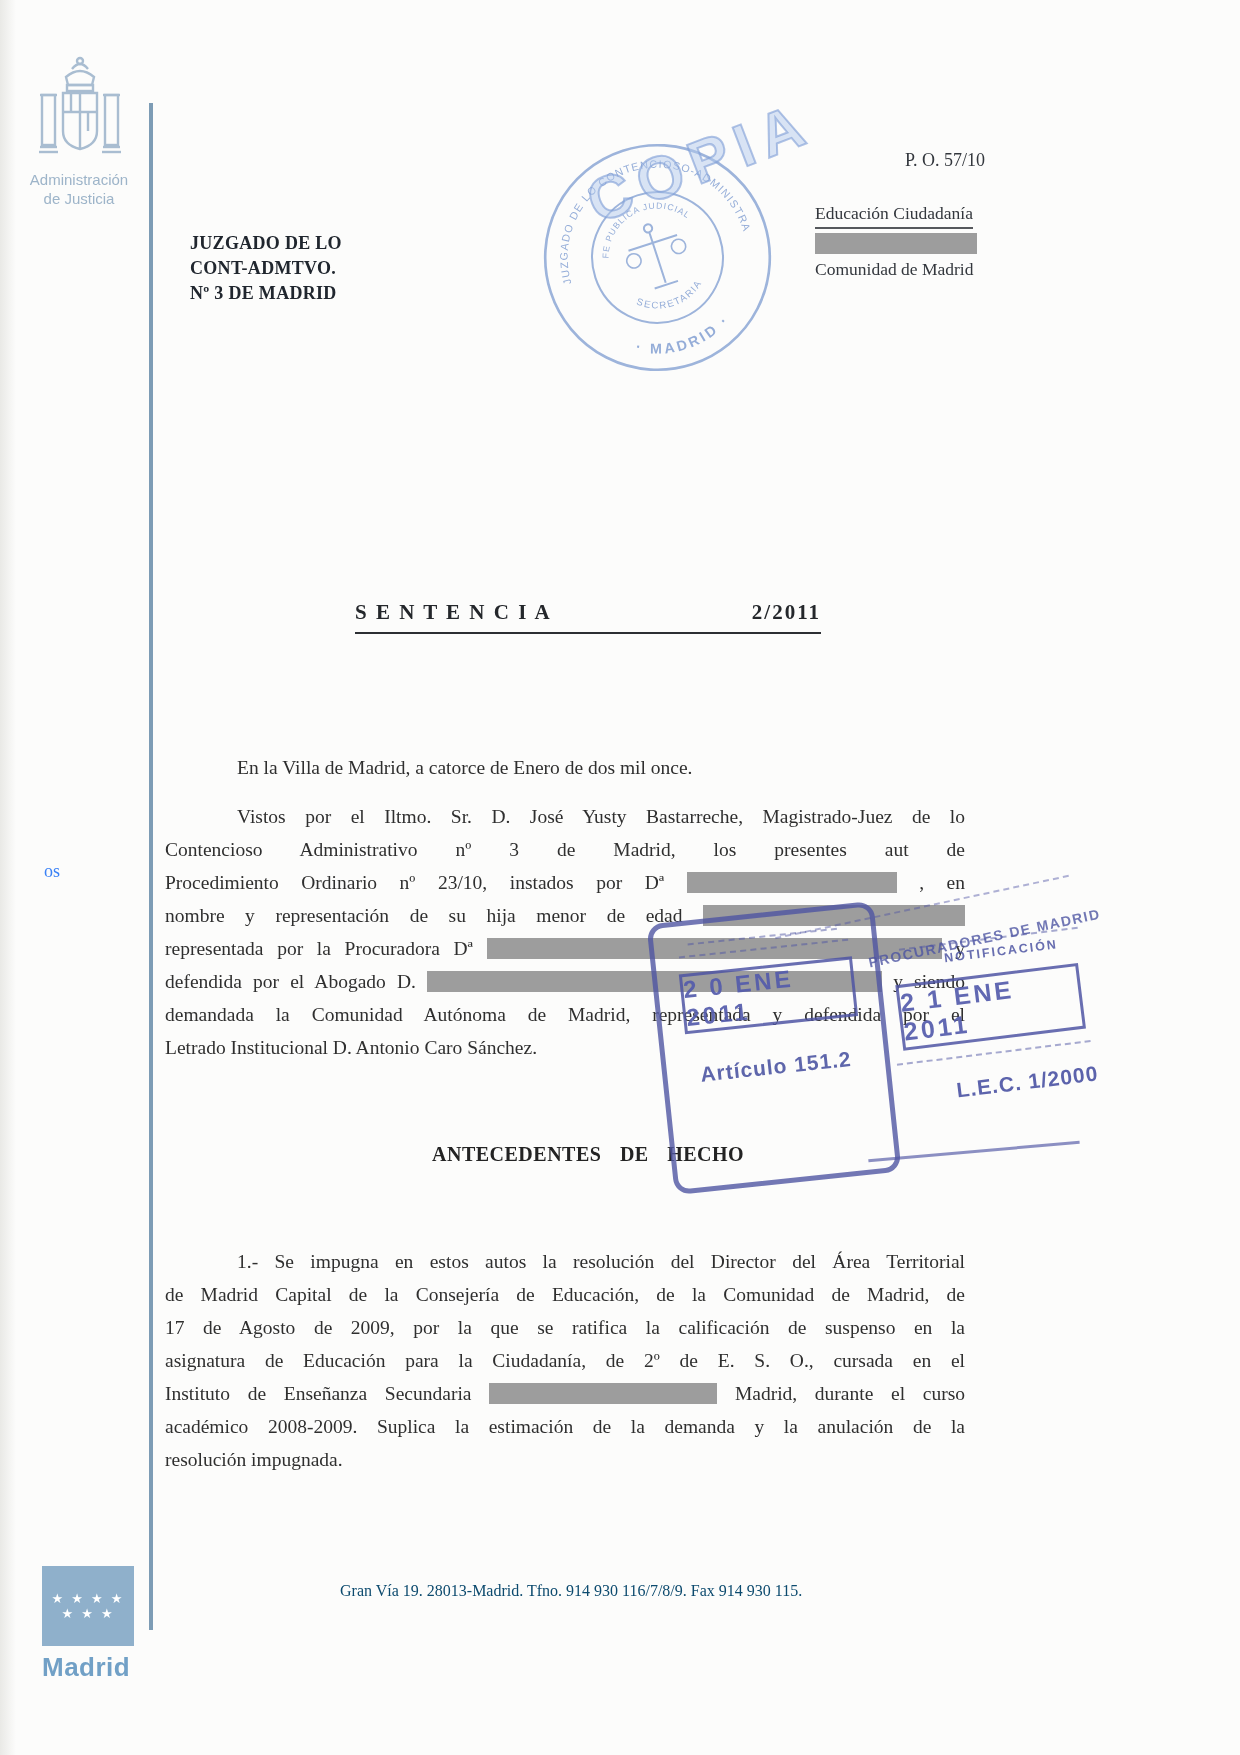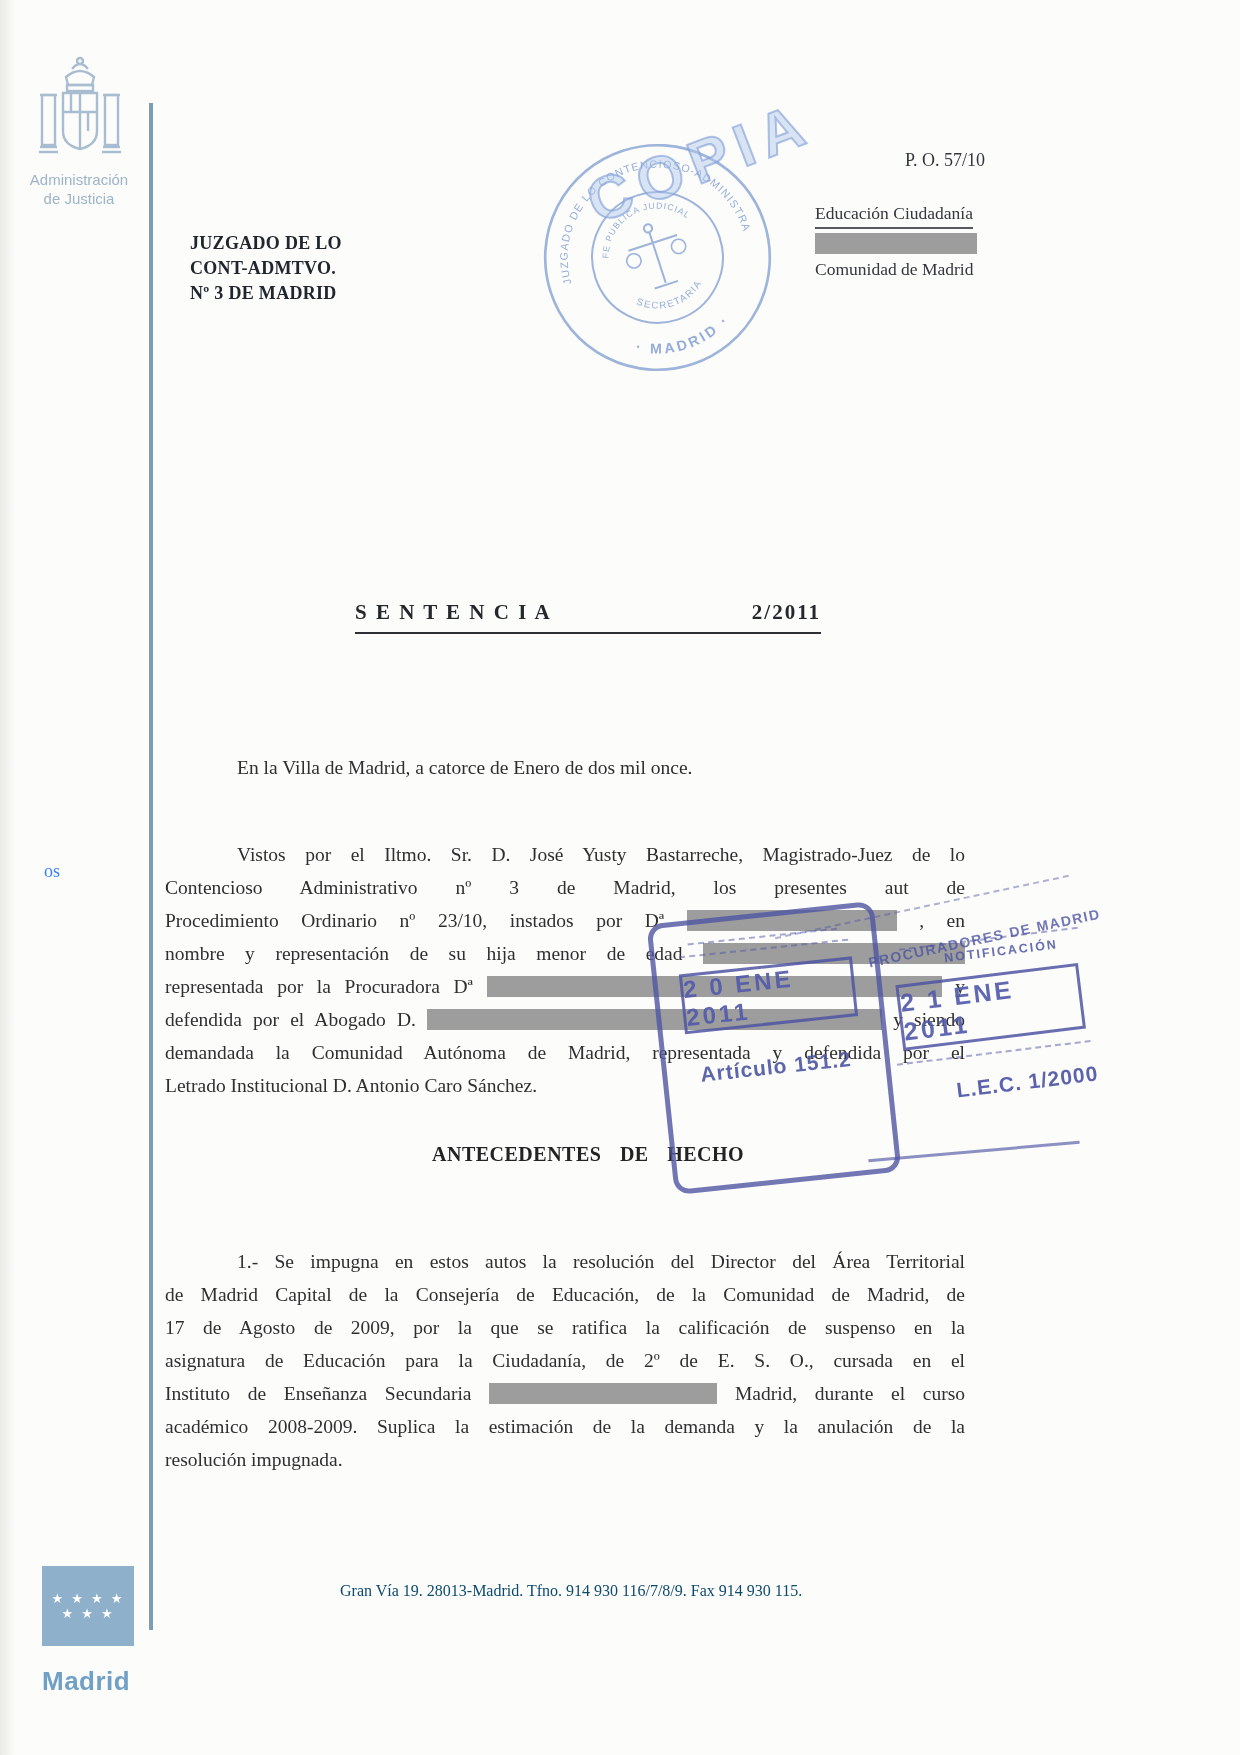--- a/index.html
+++ b/index.html
@@ -31,21 +31,21 @@
   .authority{margin-top:5px;}
   
   .sent-title{position:absolute;left:355px;top:600px;width:466px;display:flex;
     justify-content:space-between;align-items:flex-end;font-weight:bold;font-size:21px;
     letter-spacing:2px;color:#24272b;border-bottom:2.5px solid #2c2f33;padding-bottom:7px;gap:28px;}
   
   .margin-frag{position:absolute;left:44px;top:861px;font-size:18px;color:#3b82f6;}
   .intro{position:absolute;left:165px;top:757px;width:800px;font-size:19.5px;
     text-indent:72px;}
   .para{position:absolute;left:165px;width:800px;font-size:19.5px;}
-  .para.vistos{top:838px;}
+  .para.vistos{top:800px;}
   .para.hechos{top:1245px;}
   .tline{height:33px;line-height:33px;text-align:left;}
   .tline.just{text-align:justify;text-align-last:justify;}
   .tline.ind{text-indent:72px;}
   .redact{display:inline-block;height:21px;background:#9d9d9d;vertical-align:-4px;}
   .section-heading{position:absolute;left:432px;top:1143px;font-weight:bold;font-size:20px;
     word-spacing:13px;color:#232323;letter-spacing:.5px;}
   
   .ink{color:#4f55a3;font-family:"Liberation Sans",sans-serif;}
   .stamp-recv{position:absolute;left:660px;top:912px;width:218px;height:262px;
@@ -72,21 +72,21 @@
     font-weight:bold;font-size:14px;letter-spacing:1.5px;color:rgba(77,85,162,.8);}
   .proc-dash{position:absolute;left:772px;top:906px;width:300px;
     border-top:2.5px dashed rgba(79,85,163,.45);transform:rotate(-12deg);}
   
   .footer-address{position:absolute;left:340px;top:1582px;font-size:16px;color:#0c4a6e;}
   .madrid-logo{position:absolute;left:42px;top:1566px;width:100px;text-align:left;}
   .madrid-flag{width:92px;height:80px;background:#8fb0cb;display:flex;flex-direction:column;
     justify-content:center;align-items:center;gap:1px;}
   .stars{color:#ffffff;font-size:13px;letter-spacing:2px;line-height:14px;
     font-family:"DejaVu Sans",sans-serif;}
-  .madrid-label{margin-top:20px;font-family:"Liberation Sans",sans-serif;font-weight:bold;
+  .madrid-label{margin-top:6px;font-family:"Liberation Sans",sans-serif;font-weight:bold;
     font-size:26px;color:#71a0c6;letter-spacing:.5px;}
 </style>
 </head>
 <body>
 
 <div class="page">
   <div class="scan-edge"></div>
 
   <svg class="coat" viewBox="0 0 88 112" fill="none" stroke="#a9bdd1" stroke-width="2.4">
     <circle cx="44" cy="6" r="3"></circle>

